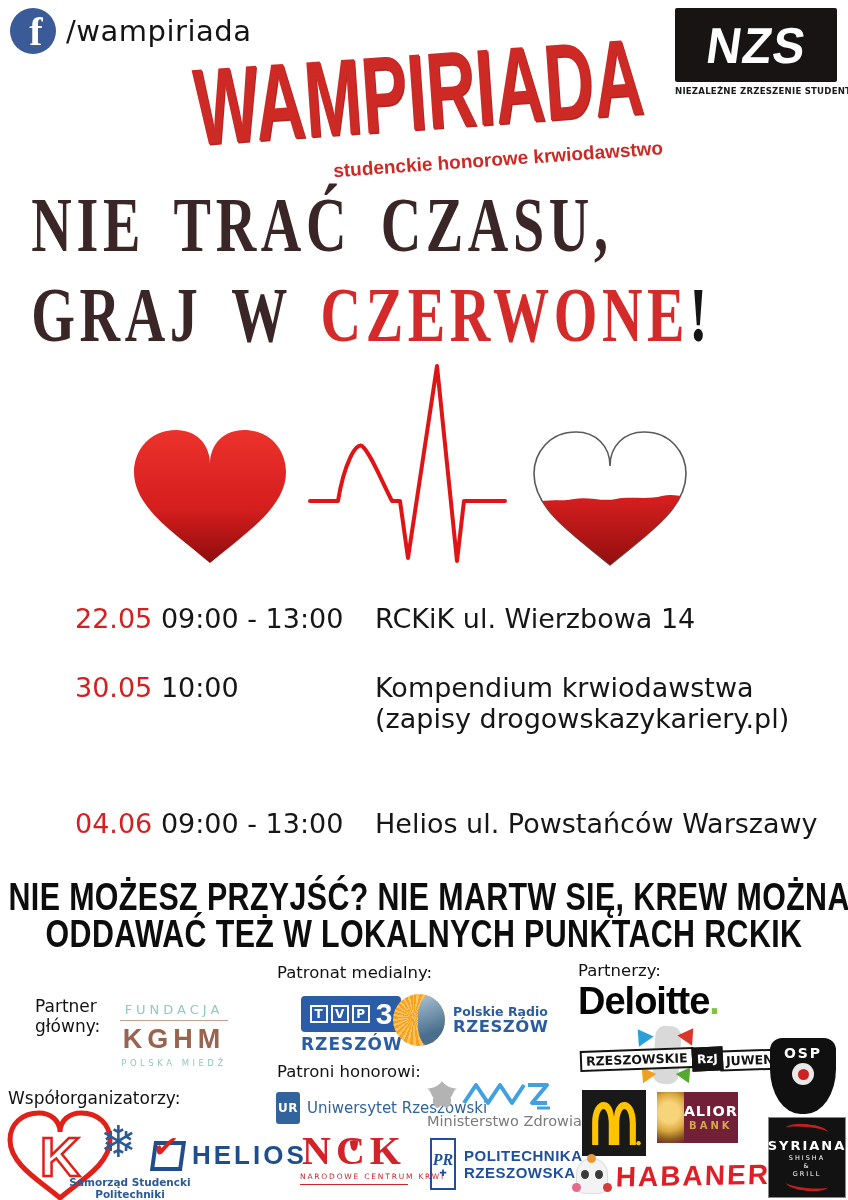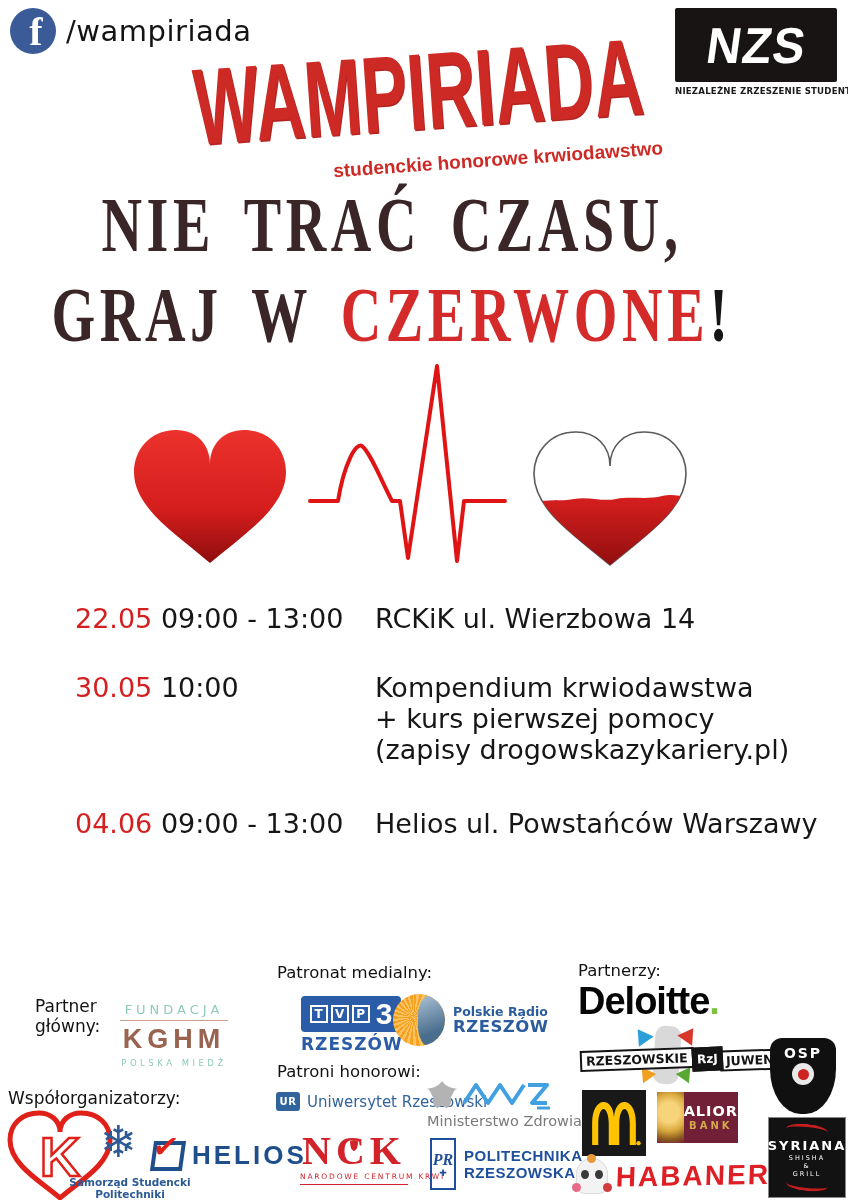--- a/index.html
+++ b/index.html
@@ -19,21 +19,21 @@
 
   
   .brand{position:absolute;left:170px;top:52px;width:500px;transform:rotate(-4deg);}
   .brand-title{font-family:"Liberation Sans",sans-serif;font-weight:700;font-size:70px;color:#cd2a26;
                transform:scale(0.98,1.55);transform-origin:50% 50%;text-align:center;letter-spacing:0px;
                text-shadow:1px 1px 0 #b32420;}
   .brand-subtitle{font-family:"Liberation Sans",sans-serif;font-weight:700;font-size:19px;color:#cd2a26;
                   text-align:right;margin-top:22px;padding-right:10px;}
 
   
-  .headline{position:absolute;left:0;top:192px;width:784px;text-align:center;
+  .headline{position:absolute;left:0;top:192px;width:784px;text-align:left;
             font-family:"Liberation Serif",serif;font-weight:700;}
   .headline-line{font-size:61px;letter-spacing:5px;word-spacing:12px;line-height:66px;
                  transform:scale(0.92,1.3);transform-origin:50% 50%;color:#3a2527;white-space:nowrap;}
   .headline-line2{margin-top:24px;}
   .hl-accent{color:#d42a2a;}
   .hl-suffix{color:#151515;}
 
   
   .hearts{position:absolute;left:100px;top:358px;}
 
@@ -110,21 +110,21 @@
                  color:#2b5a94;font-weight:700;font-size:10.5px;line-height:12px;}
 
   
   .helios{position:absolute;left:152px;top:1140px;display:flex;align-items:center;gap:8px;}
   .helios-box{width:24px;height:22px;border:4px solid #1f4e8c;transform:skewX(-8deg);position:relative;}
   .helios-check{position:absolute;left:-4px;top:-16px;color:#e0211a;font-size:30px;font-weight:700;}
   .helios-name{color:#1f4e8c;font-weight:700;font-size:26px;letter-spacing:3px;font-family:"Liberation Sans",sans-serif;}
 
   
   .ur{position:absolute;left:276px;top:1092px;display:flex;align-items:center;gap:7px;}
-  .ur-box{width:24px;height:19px;background:#31639c;border-radius:3px;color:#fff;font-weight:700;font-size:10px;
+  .ur-box{width:24px;height:32px;background:#31639c;border-radius:3px;color:#fff;font-weight:700;font-size:12px;
           display:flex;align-items:center;justify-content:center;letter-spacing:0.5px;}
   .ur-name{color:#31639c;font-size:15px;}
 
   
   .mz{position:absolute;left:427px;top:1078px;width:130px;}
   .mz-row{display:flex;align-items:flex-end;gap:4px;}
   .mz-caption{color:#7a7a7a;font-size:14.5px;margin-top:3px;white-space:nowrap;}
 
   
   .nck{position:absolute;left:300px;top:1130px;width:108px;text-align:center;}
@@ -226,31 +226,34 @@
   <div class="sched-row r1">
     <div class="sched-when"><span class="sched-date">22.05</span> <span>09:00 - 13:00</span></div>
     <div class="sched-what">
         <div>RCKiK ul. Wierzbowa 14</div>
       </div>
   </div>
   <div class="sched-row r2">
     <div class="sched-when"><span class="sched-date">30.05</span> <span>10:00</span></div>
     <div class="sched-what">
       <div>Kompendium krwiodawstwa</div>
-      <div>+ kurs pierwszej pomocy</div>
       <div>(zapisy drogowskazykariery.pl)</div>
     </div>
   </div>
   <div class="sched-row r3">
     <div class="sched-when"><span class="sched-date">04.06</span> <span>09:00 - 13:00</span></div>
     <div class="sched-what">
         <div>Helios ul. Powstańców Warszawy</div>
       </div>
   </div>
 
+  <div class="notice">
+    <div class="notice-line">NIE MOŻESZ PRZYJŚĆ? NIE MARTW SIĘ, KREW MOŻNA</div>
+    <div class="notice-line">ODDAWAĆ TEŻ W LOKALNYCH PUNKTACH RCKIK</div>
+  </div>
 
   <div class="flabel" style="left:35px;top:996px;width:95px;font-size:17px;">Partner główny:</div>
   <div class="flabel" style="left:277px;top:963px;">Patronat medialny:</div>
   <div class="flabel" style="left:578px;top:961px;">Partnerzy:</div>
   <div class="flabel" style="left:8px;top:1088px;font-size:17px;">Współorganizatorzy:</div>
   <div class="flabel" style="left:277px;top:1062px;">Patroni honorowi:</div>
 
   <div class="kghm">
     <div class="kghm-top">FUNDACJA</div>
     <div class="kghm-line"></div>

